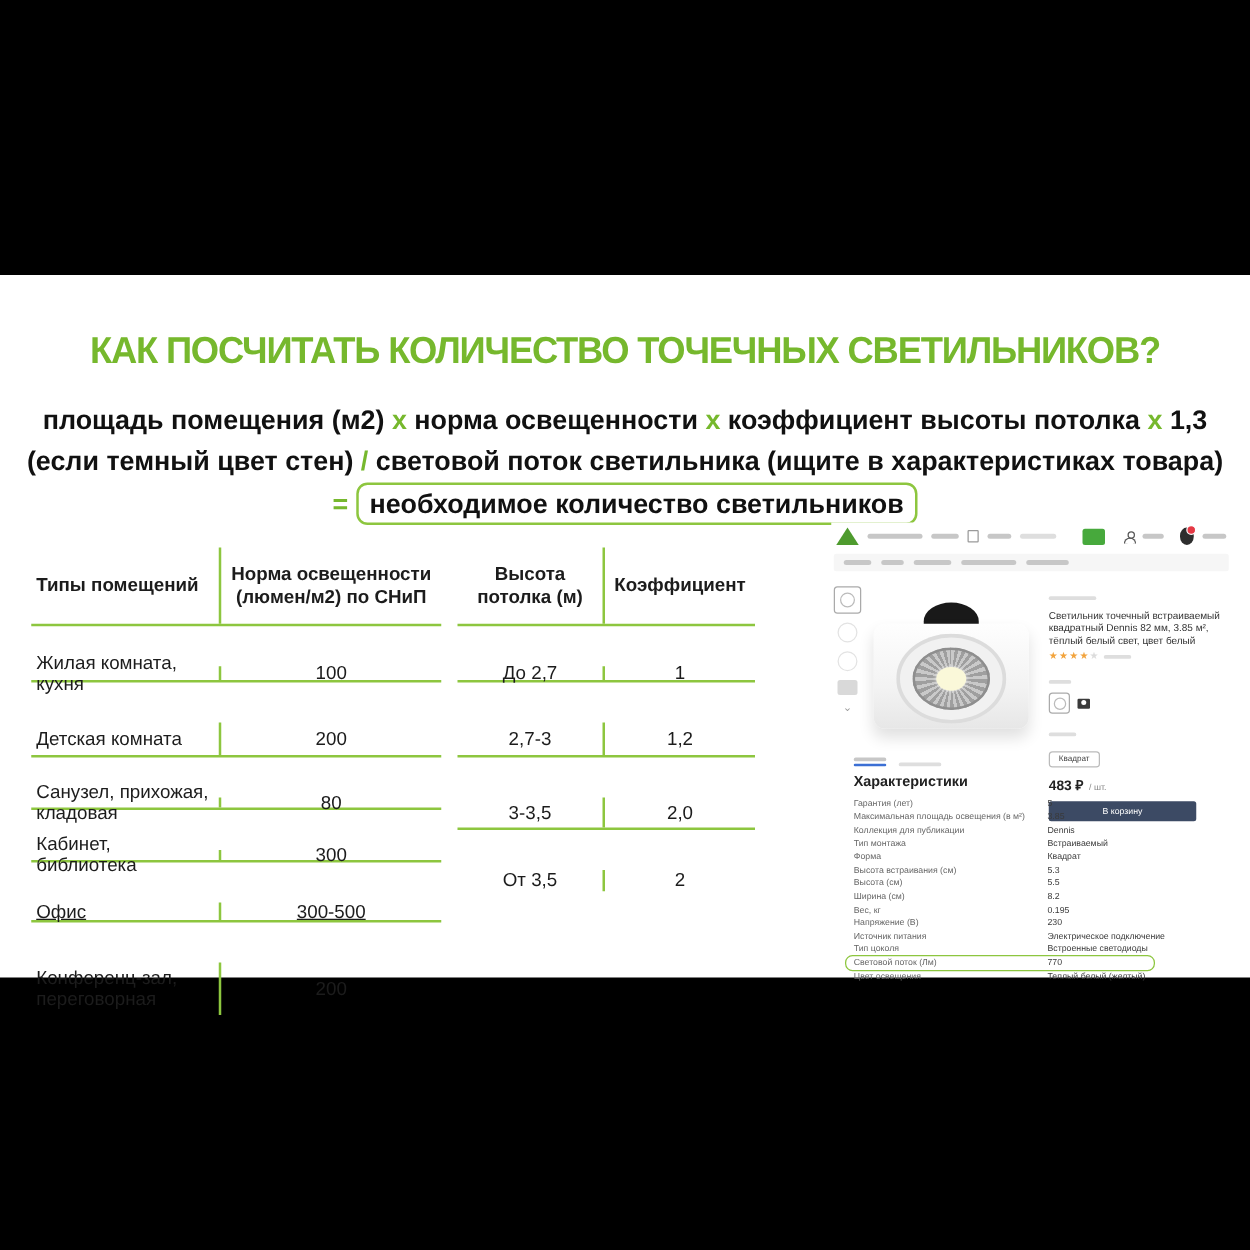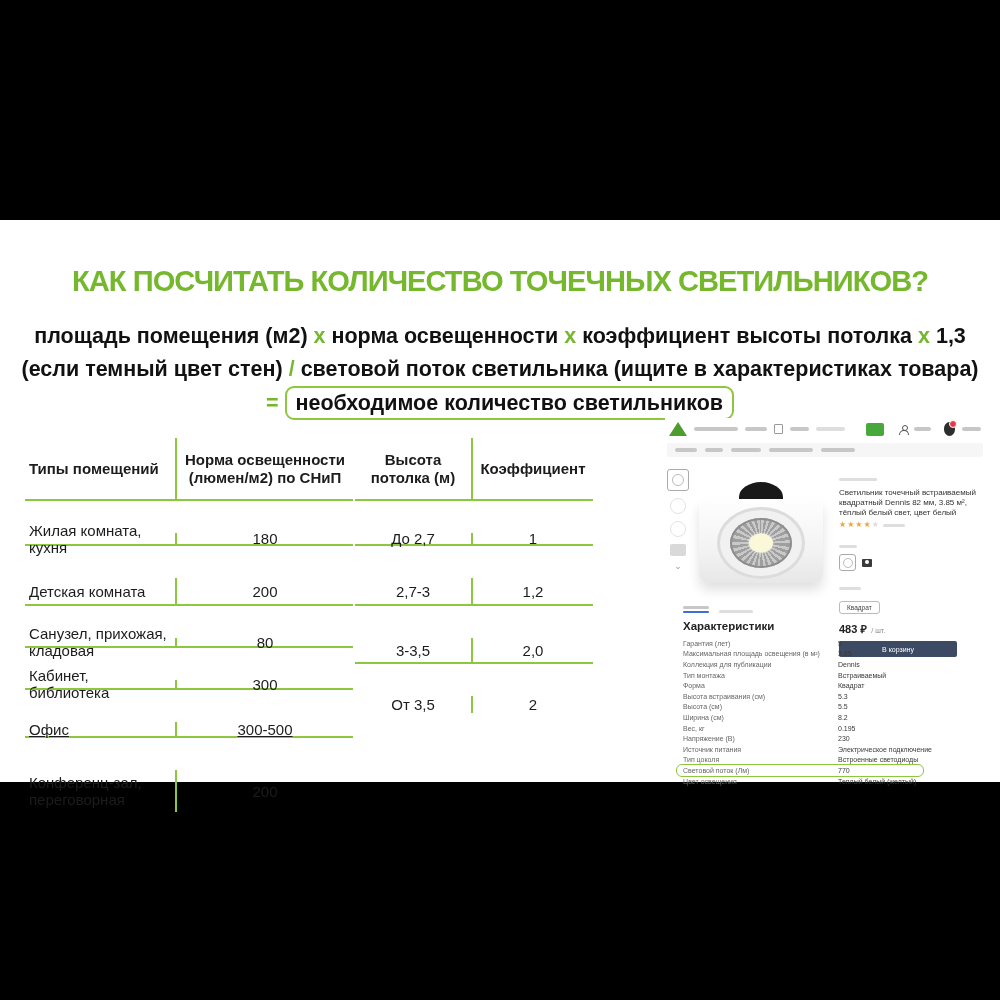--- a/index.html
+++ b/index.html
@@ -19,21 +19,21 @@
     white-space:nowrap;transform:scaleX(.97);transform-origin:center;}
 
   
   .formula{position:absolute;top:320px;left:15px;width:970px;text-align:center;
     font-size:21.5px;font-weight:bold;color:#111;line-height:33px;}
   .formula .op{color:var(--accent);}
   .formula .result-box{display:inline-block;border:2px solid var(--line);
     border-radius:9px;padding:0 9px;line-height:30px;}
 
   
-  .tables{position:absolute;top:438px;left:25px;display:flex;gap:2px;color:#1c1c1c;}
+  .tables{position:absolute;top:438px;left:25px;display:flex;gap:13px;color:#1c1c1c;}
   .tbl{display:flex;flex-direction:column;}
   .thead{display:flex;height:63px;border-bottom:2px solid var(--line);box-sizing:border-box;}
   .thead>div{display:flex;align-items:center;font-weight:bold;font-size:15px;line-height:18px;box-sizing:border-box;}
   .trow{display:flex;border-bottom:2px solid var(--line);box-sizing:border-box;}
   .tbl .trow:last-child{border-bottom:none;}
   .trow>div{display:flex;align-items:center;font-size:15px;line-height:17px;box-sizing:border-box;margin-top:32px;}
   .c1{border-right:2px solid var(--line);}
   .tbl-a .c1{width:152px;padding:4px 6px 4px 4px;}
   .tbl-a .c2{width:176px;justify-content:center;text-align:center;padding:0 6px;}
   .tbl-b .c1{width:118px;justify-content:center;text-align:center;padding:0 4px;}
@@ -151,21 +151,21 @@
   <div class="tables">
     <div class="tbl tbl-a">
       <div class="thead">
         <div class="c1 h1">Типы помещений</div>
         <div class="c2 h2">Норма освещенности (люмен/м2) по СНиП</div>
       </div>
 
       <div style="display:contents"></div>
     <div class="trow">
           <div class="c1">Жилая комната, кухня</div>
-          <div class="c2">180</div>
+          <div class="c2">100</div>
         </div>
         <div class="trow">
           <div class="c1">Детская комната</div>
           <div class="c2">200</div>
         </div>
         <div class="trow">
           <div class="c1">Санузел, прихожая, кладовая</div>
           <div class="c2">80</div>
         </div>
         <div class="trow">

